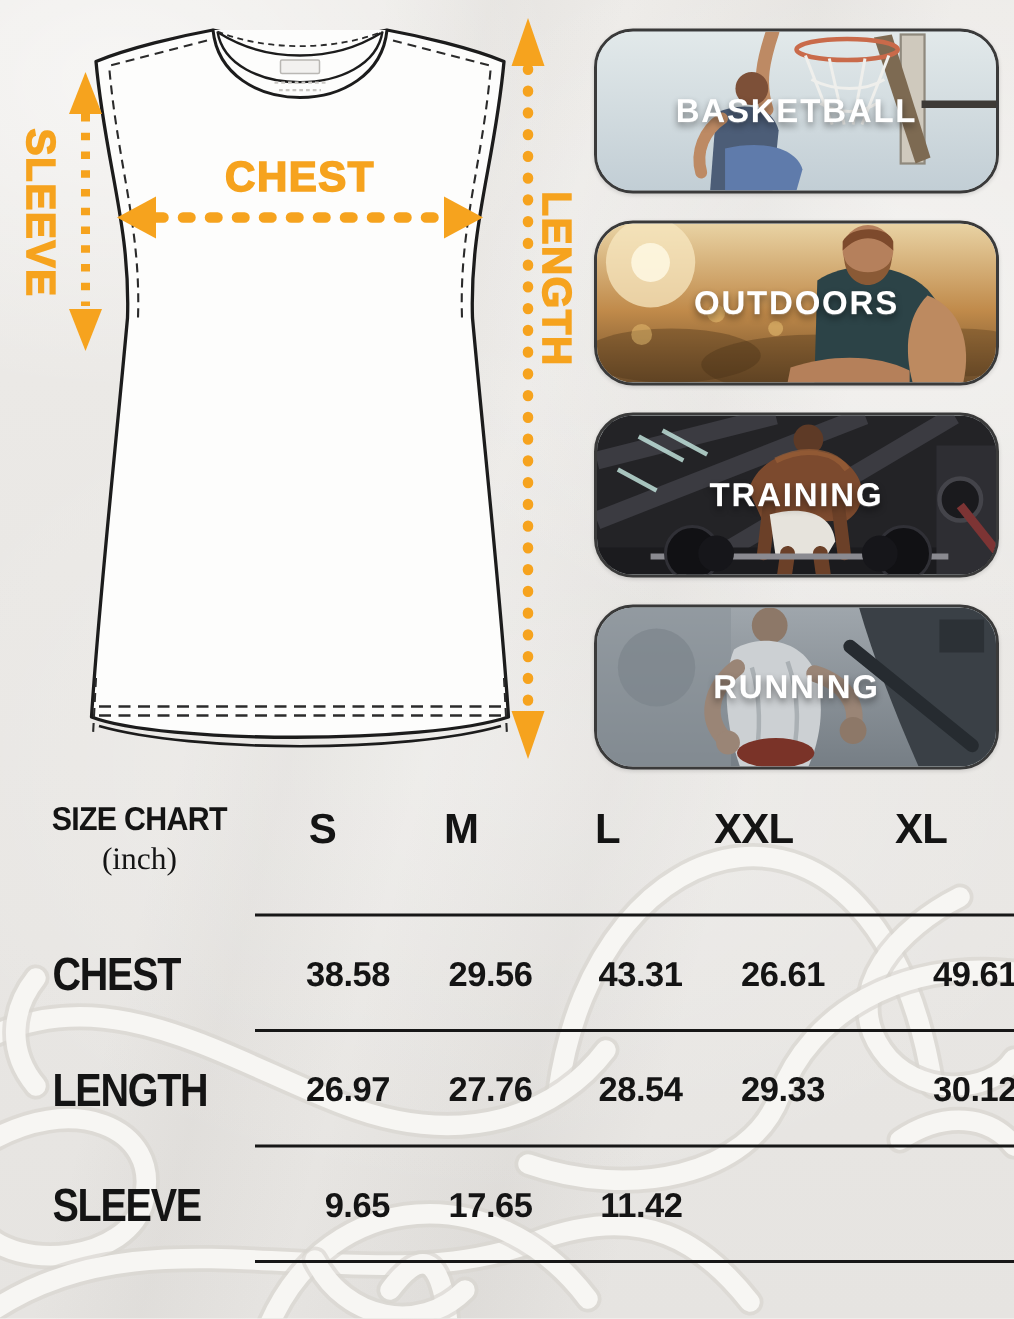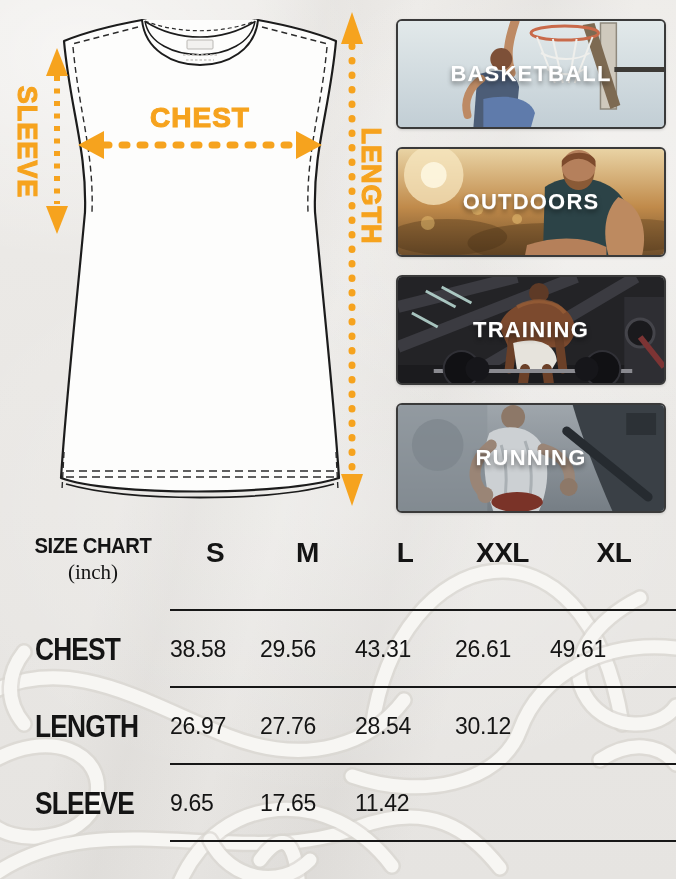--- a/index.html
+++ b/index.html
@@ -15,41 +15,41 @@
       linear-gradient(0deg,#e6e4e1,#edebe8);
   }
   .laces{position:absolute;inset:0;z-index:1;pointer-events:none;}
   .lace-sh{stroke:#d8d5d0;stroke-width:18;opacity:.7;fill:none;}
   .lace{stroke:#f7f6f3;stroke-width:13;fill:none;}
 
   .diagram{position:absolute;left:0;top:0;width:392px;height:516px;z-index:2;}
   .diagram text{font-family:"Liberation Sans",sans-serif;font-weight:700;}
 
   .cards{position:absolute;left:396px;top:19px;width:270px;display:flex;flex-direction:column;gap:18px;z-index:2;}
-  .card{position:relative;height:106px;border:2px solid #3a3a3a;border-radius:6px;overflow:hidden;background:#cfd6da;box-shadow:0 1px 3px rgba(0,0,0,.15);}
+  .card{position:relative;height:106px;border:2px solid #3a3a3a;border-radius:26px;overflow:hidden;background:#cfd6da;box-shadow:0 1px 3px rgba(0,0,0,.15);}
   .card svg{position:absolute;inset:0;width:100%;height:100%;}
   .card-label{
     position:absolute;inset:0;display:flex;align-items:center;justify-content:center;
     color:#fff;font-size:22px;font-weight:700;letter-spacing:1.2px;
     text-shadow:0 3px 5px rgba(0,0,0,.45), 0 1px 0 rgba(255,255,255,.25);
   }
 
   .sc{position:absolute;left:0;top:519px;z-index:2;}
   .sc-block{display:grid;grid-template-columns:142px 90px 95px 100px 95px 128px;width:650px;position:relative;align-items:center;margin-left:28px;}
   .rule{position:absolute;left:142px;right:0;bottom:0;border-bottom:2px solid #171717;}
   .sc-head{height:92px;padding-bottom:0;}
   .sc-head .cell{align-self:start;padding-top:18px;}
   .title-cell{display:flex;flex-direction:column;padding-top:14px !important;}
   .sc-title{font-size:22px;font-weight:700;letter-spacing:-.5px;transform:scaleX(.92);transform-origin:left center;padding-left:7px;white-space:nowrap;}
   .sc-unit{font-family:"Liberation Serif",serif;font-size:21px;font-weight:400;text-align:center;width:130px;margin-top:1px;}
   .colhead{font-size:28px;font-weight:700;text-align:center;letter-spacing:-.5px;}
   .sc-row{height:77px;}
   .rlabel{padding-left:7px;}
   .rlabel span{display:inline-block;font-size:31px;font-weight:700;letter-spacing:-1px;transform:scaleX(.85);transform-origin:left center;white-space:nowrap;}
-  .val{font-size:23px;font-weight:400;text-align:left;letter-spacing:-.3px;}
+  .val{font-size:23px;font-weight:700;text-align:right;letter-spacing:-.3px;}
 </style>
 </head>
 <body>
 
 <div class="page">
 
   <svg class="laces" viewBox="0 0 676 879">
     <g stroke-linecap="round">
       <path class="lace-sh" d="M 372 728 C 398 540 586 500 622 724"></path>
         <path class="lace" d="M 372 728 C 398 540 586 500 622 724"></path>
@@ -276,20 +276,21 @@
       <div class="cell val">26.61</div>
       <div class="cell val">49.61</div>
       <div class="rule"></div>
     </div>
 
     <div class="sc-block sc-row">
       <div class="cell rlabel"><span>LENGTH</span></div>
       <div class="cell val">26.97</div>
       <div class="cell val">27.76</div>
       <div class="cell val">28.54</div>
+      <div class="cell val">29.33</div>
       <div class="cell val">30.12</div>
       <div class="rule"></div>
     </div>
 
     <div class="sc-block sc-row">
       <div class="cell rlabel"><span>SLEEVE</span></div>
       <div class="cell val">9.65</div>
       <div class="cell val">17.65</div>
       <div class="cell val">11.42</div>
       <div class="rule"></div>

